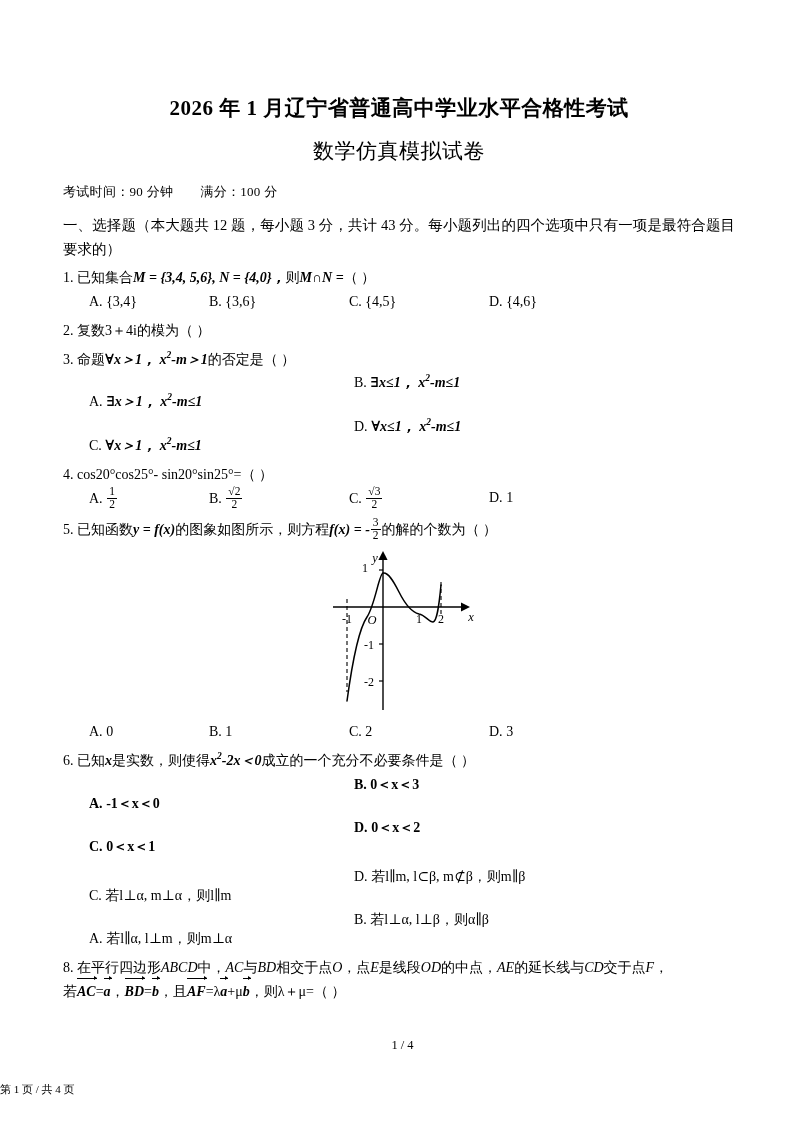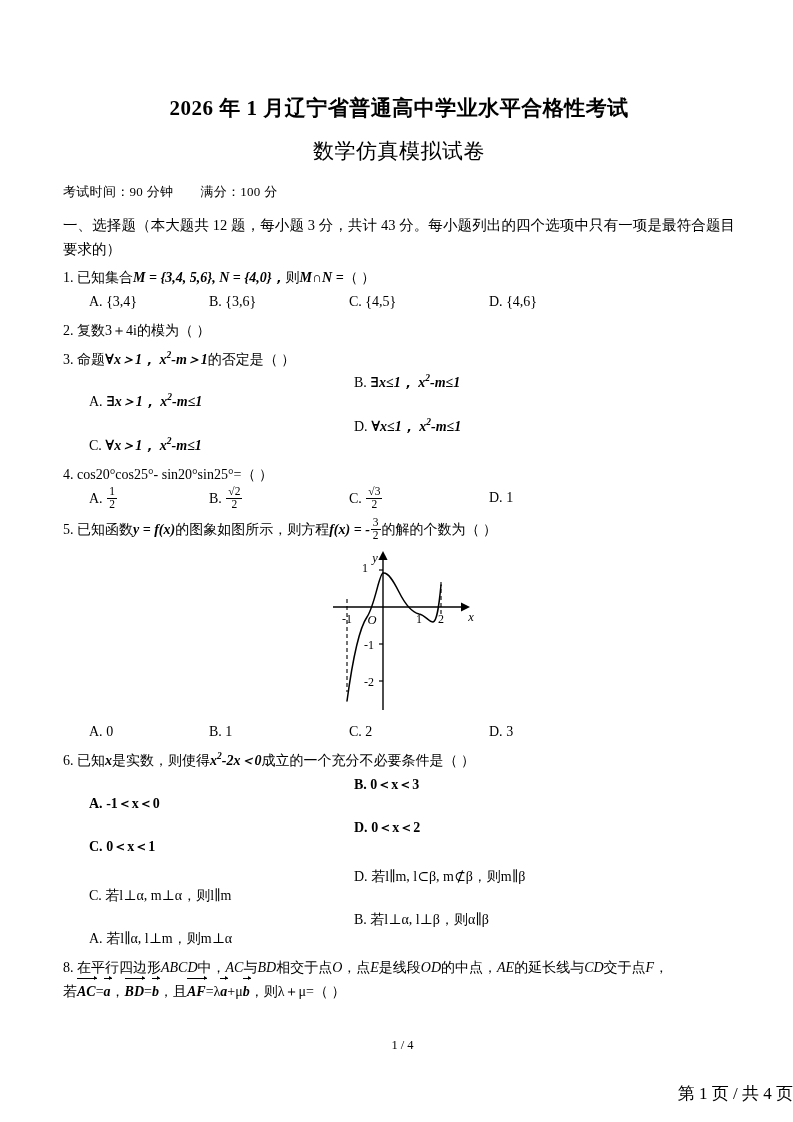--- a/index.html
+++ b/index.html
@@ -138,22 +138,22 @@
     position: absolute;
     left: 12px; right: 0;
     top: 1038px;
     text-align: center;
     font-size: 12.5px;
   }
   .footer-cn {
     position: absolute;
     left: 0; right: 0;
     top: 1082px;
-    text-align: right;
-    font-size: 17px;
+    text-align: left;
+    font-size: 11px;
   }
 </style>
 </head>
 <body>
 
 <div class="page">
 
   <div class="content">
 
     <div class="doc-title">2026 年 1 月辽宁省普通高中学业水平合格性考试</div>

